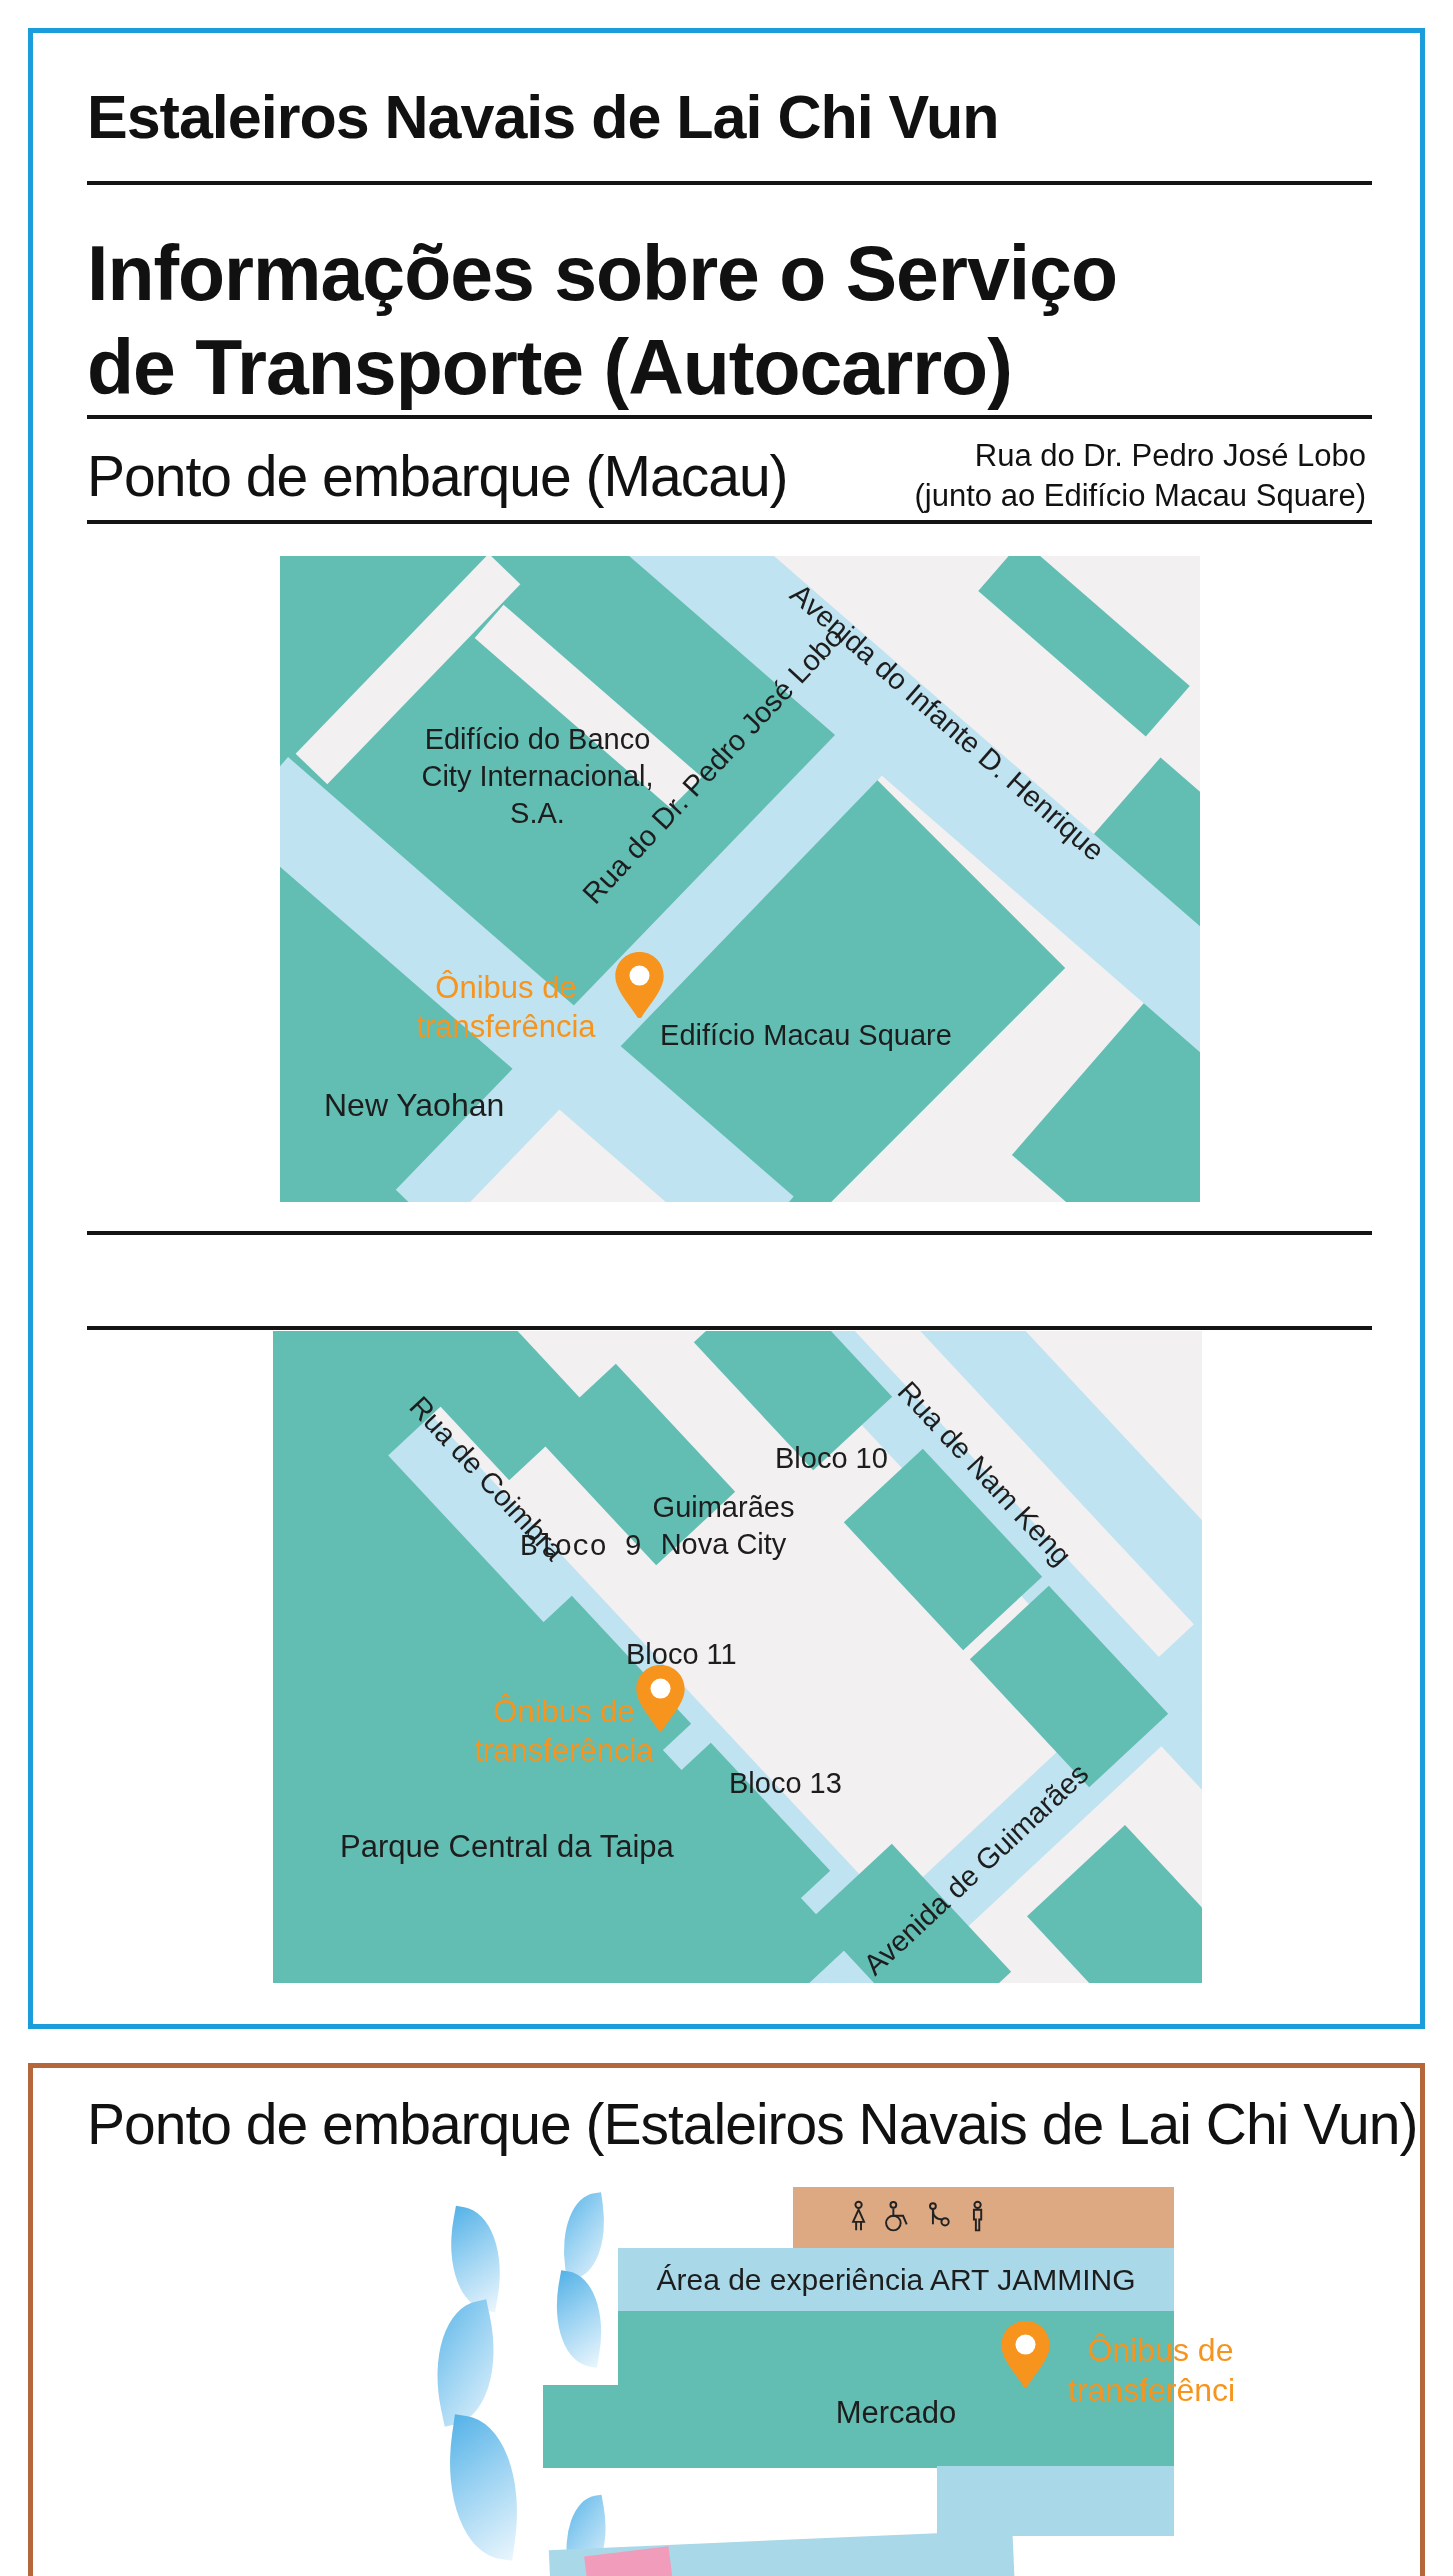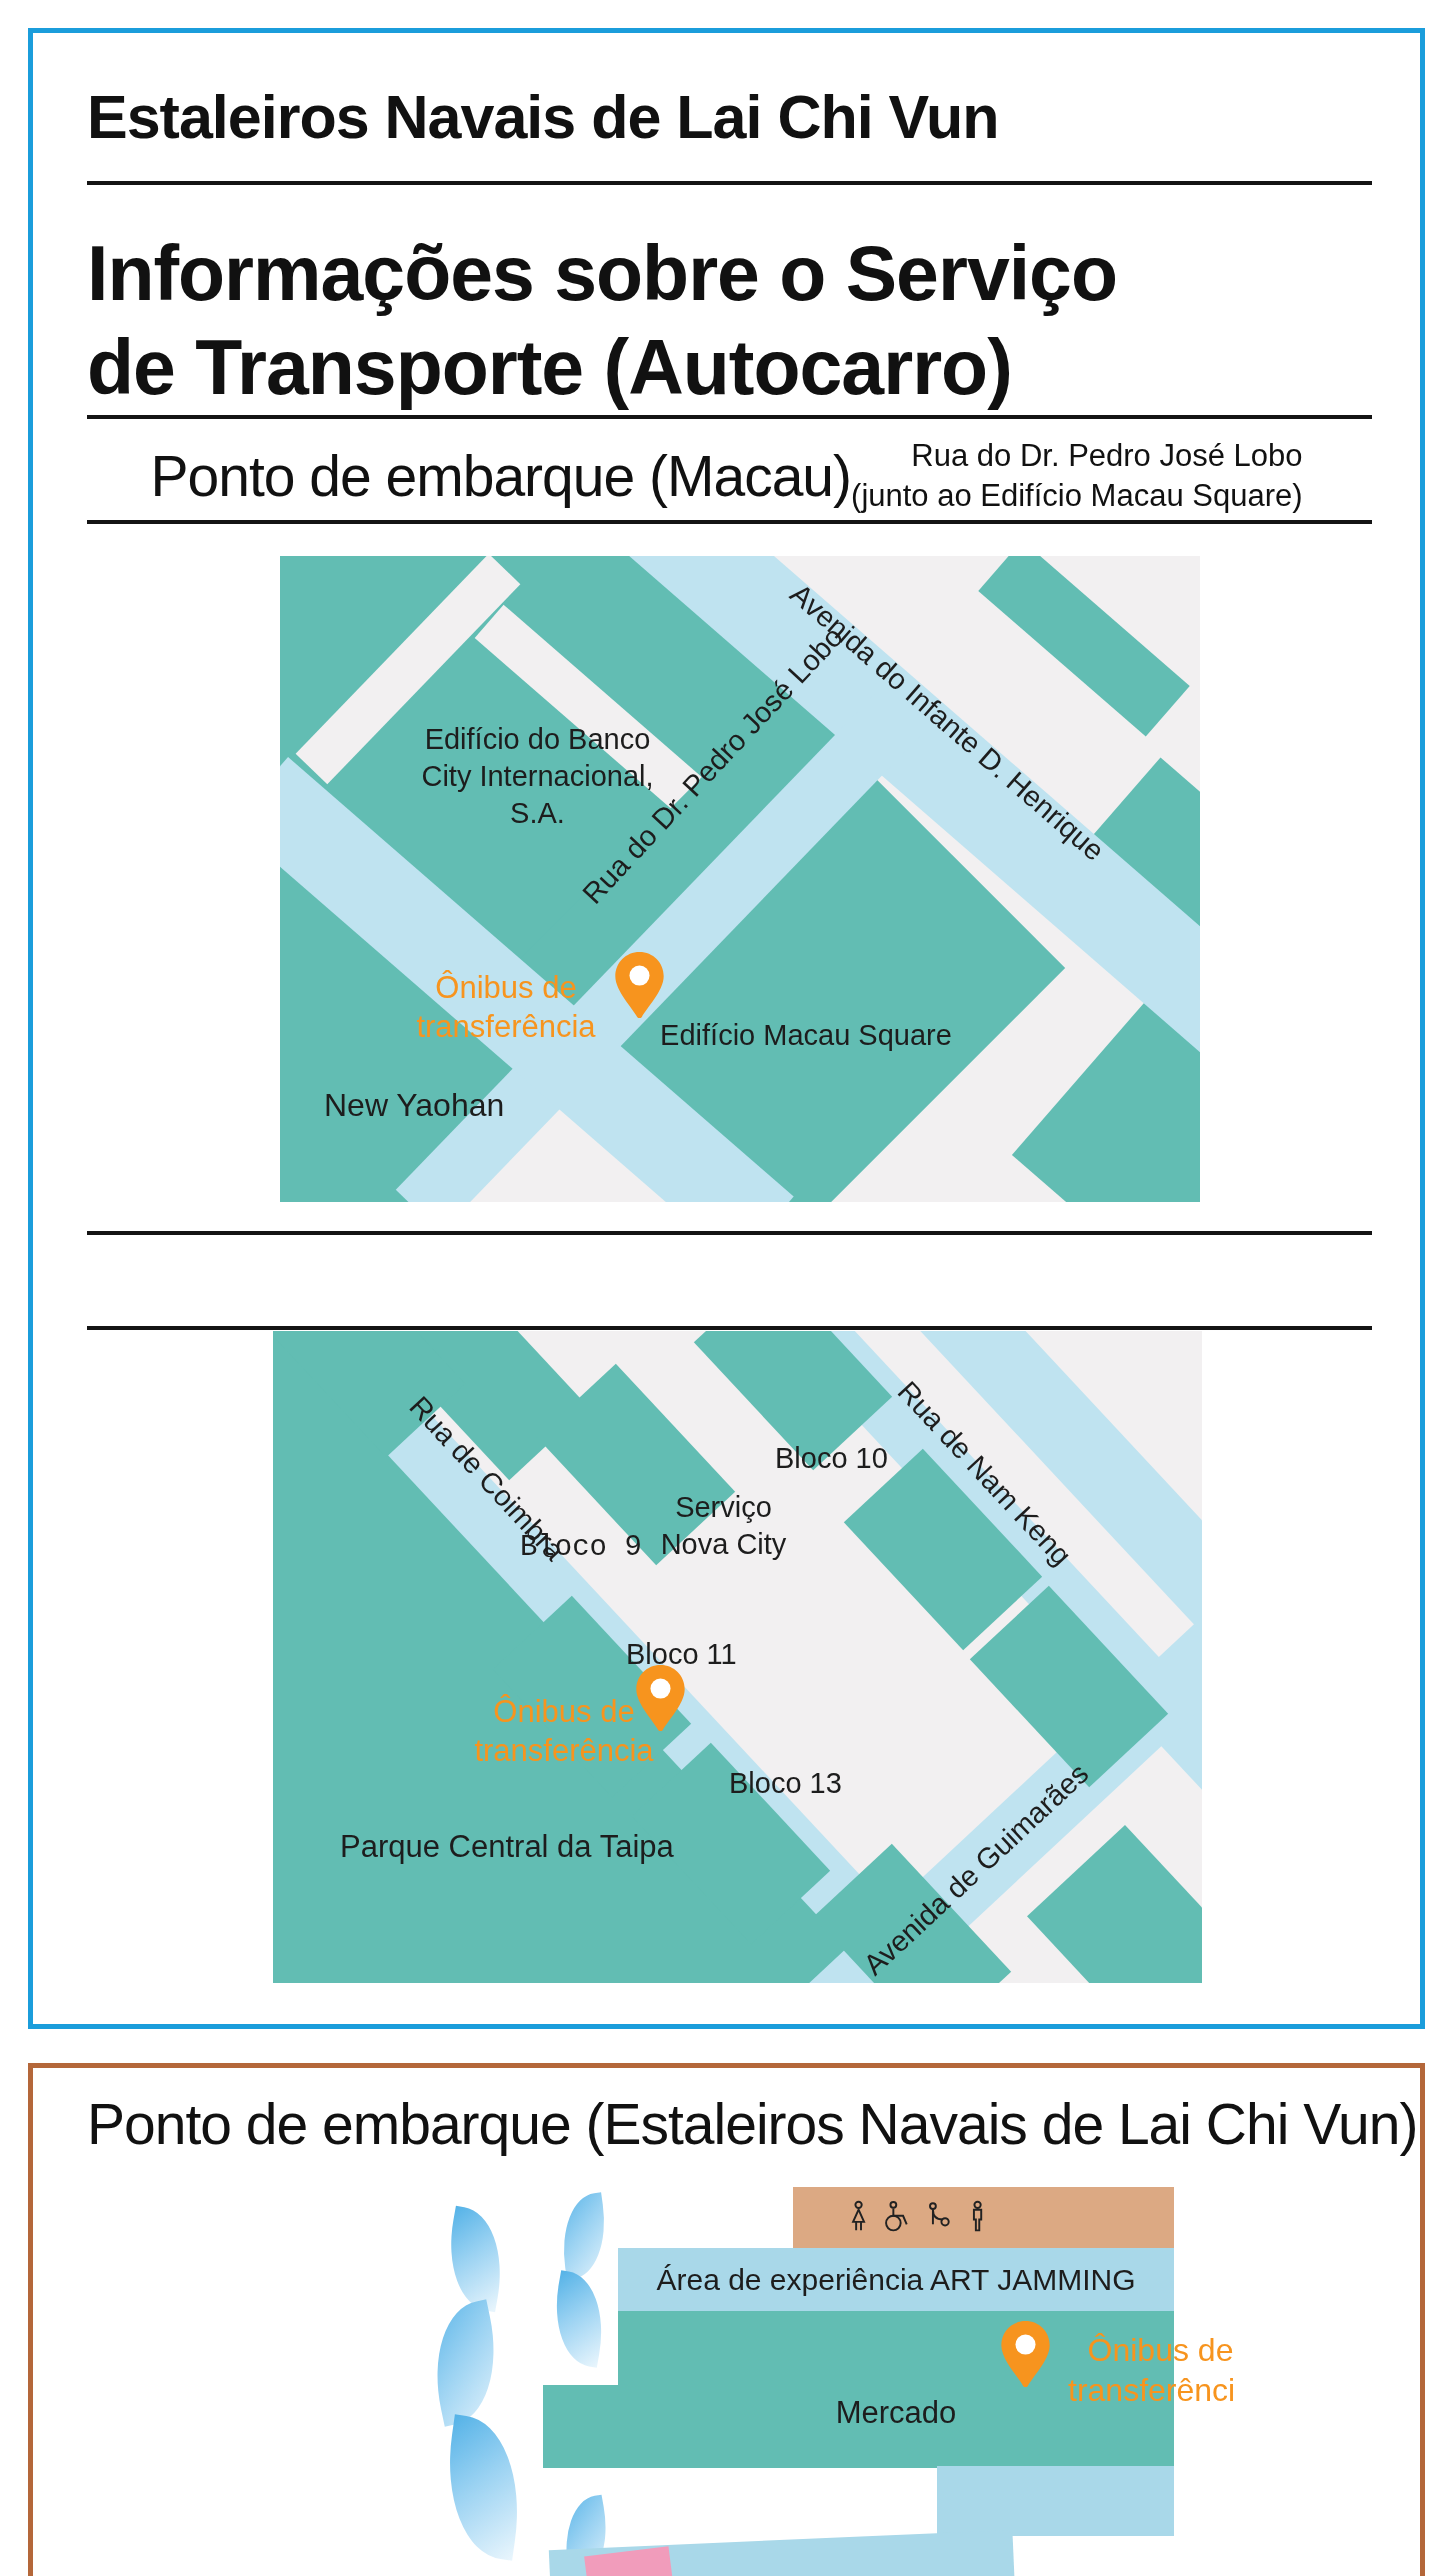--- a/index.html
+++ b/index.html
@@ -40,21 +40,21 @@
 <div id="box1" class="box">
   <div class="title" style="top:49px;">Estaleiros Navais de Lai Chi Vun</div>
   <div class="hline" style="top:148px;"></div>
 
   <div class="subtitle" style="top:193px;">
     <div>Informações sobre o Serviço</div>
     <div>de Transporte (Autocarro)</div>
   </div>
   <div class="hline" style="top:382px;"></div>
 
-  <div class="secrow" style="top:399px;height:88px;justify-content:center;">
+  <div class="secrow" style="top:399px;height:88px;">
     <div class="sechead">Ponto de embarque (Macau)</div>
     <div class="secnote">
       <div>Rua do Dr. Pedro José Lobo</div>
       <div>(junto ao Edifício Macau Square)</div>
     </div>
   </div>
   <div class="hline" style="top:487px;"></div>
 
   <div class="map graybg" style="left:247px;top:523px;width:920px;height:646px;">
     <div class="shape teal" style="left:0;top:0;width:920px;height:646px;clip-path:polygon(0px 0px,420px 0px,641px 155px,137px 646px,0px 646px);"></div>
@@ -114,21 +114,21 @@
     <div class="shape teal" style="left:404px;top:425px;width:108px;height:175px;transform:rotate(-43deg);"></div>
     <div class="shape teal" style="left:585px;top:526px;width:108px;height:175px;transform:rotate(-43deg);"></div>
 
     <div class="mlabel nowrap rot" style="left:108px;top:129px;transform:rotate(47deg);">Rua de Coimbra</div>
     <div class="mlabel nowrap rot" style="left:592px;top:124px;transform:rotate(47deg);">Rua de Nam Keng</div>
     <div class="mlabel nowrap rot" style="left:556px;top:520px;transform:rotate(-43deg);">Avenida de Guimarães</div>
 
     <div class="mlabel nowrap" style="left:247px;top:198px;font-family:Liberation Mono, monospace;">Bloco 9</div>
     <div class="mlabel nowrap" style="left:502px;top:109px;">Bloco 10</div>
     <div class="mlabel" style="left:368px;top:158px;width:165px;">
-      <div>Serviço</div>
+      <div>Guimarães</div>
       <div>Nova City</div>
     </div>
     <div class="mlabel nowrap" style="left:353px;top:305px;">Bloco 11</div>
     <div class="mlabel nowrap" style="left:456px;top:434px;">Bloco 13</div>
     <div class="mlabel nowrap" style="left:67px;top:497px;font-size:31px;">Parque Central da Taipa</div>
 
     <div class="olabel" style="left:180px;top:361px;width:222px;">
       <div>Ônibus de</div>
       <div>transferência</div>
     </div>

